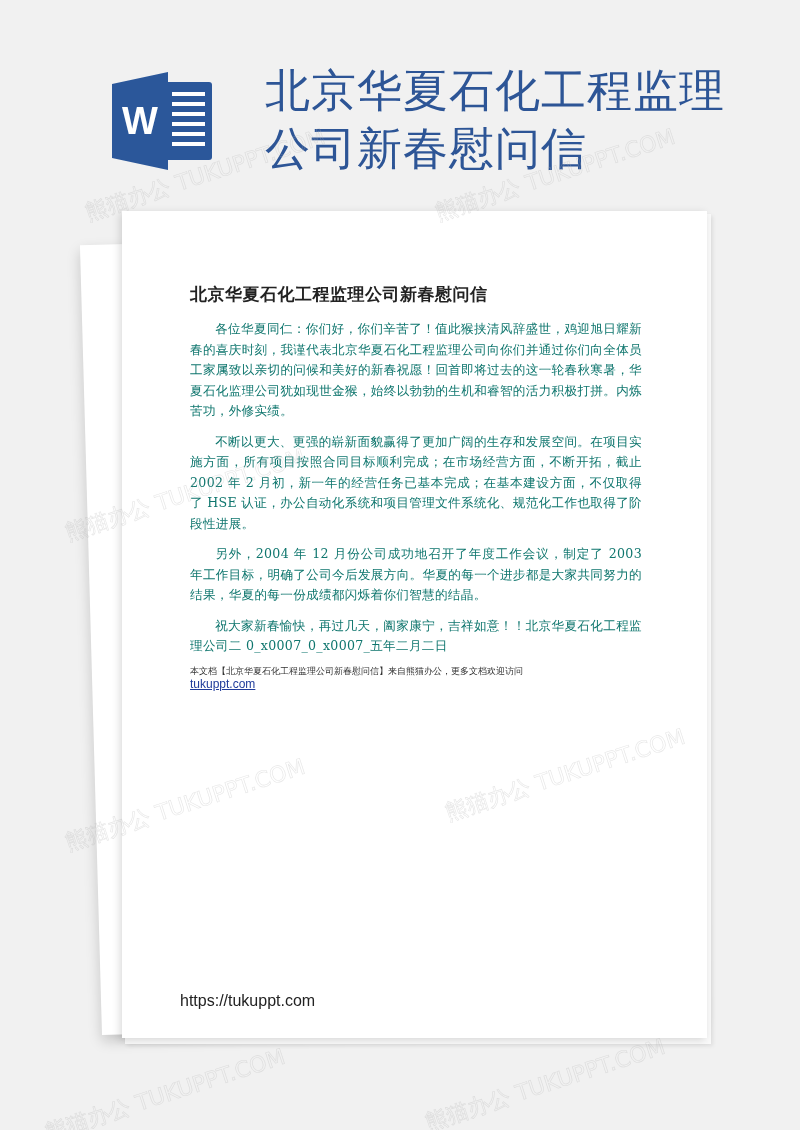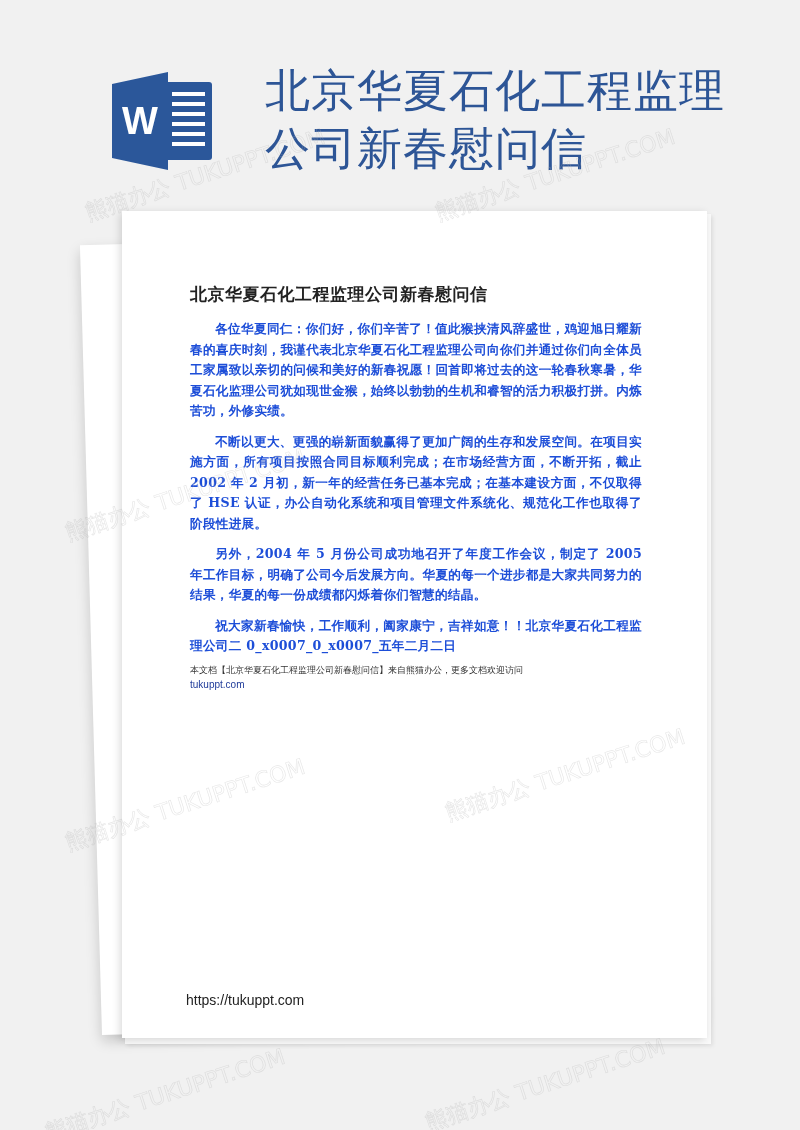--- a/index.html
+++ b/index.html
@@ -28,34 +28,34 @@
       position: absolute; left: 122px; top: 211px; width: 585px; height: 827px;
       background: #fff; box-shadow: -2px 2px 8px rgba(0,0,0,0.15);
     }
     .doc-title {
       position: absolute; left: 68px; top: 72px;
       font-family: "DejaVu Sans", sans-serif; font-size: 17px; font-weight: bold;
       color: #222; letter-spacing: 0.5px;
     }
     .doc-body { position: absolute; left: 68px; top: 108px; width: 452px; }
     .para {
-      font-size: 12.6px; line-height: 20.5px; color: #1d4ed8; text-indent: 2em;
-      margin: 0 0 10px 0; text-align: justify; letter-spacing: 0.3px; font-weight: bold;
+      font-size: 12.6px; line-height: 20.5px; color: #0f766e; text-indent: 2em;
+      margin: 0 0 10px 0; text-align: justify; letter-spacing: 0.3px;
     }
     .source-line {
-      font-family: Liberation Mono, monospace; font-size: 9px; color: #333;
+      font-family: Liberation Sans, sans-serif; font-size: 9px; color: #333;
       line-height: 13px; margin-top: -2px;
     }
     .source-link {
-      font-family: "Liberation Sans", sans-serif; font-size: 10px;
-      color: #1f3b9a; display: block; line-height: 13px;
+      font-family: "Liberation Sans", sans-serif; font-size: 12px;
+      color: #1f3b9a; text-decoration: underline; display: block; line-height: 13px;
     }
     .footer-url {
-      position: absolute; left: 64px; top: 781px;
-      font-family: "Liberation Sans", sans-serif; font-size: 14px; color: #222;
+      position: absolute; left: 58px; top: 781px;
+      font-family: "Liberation Sans", sans-serif; font-size: 16px; color: #222;
     }
     .watermark {
       position: absolute; font-family: "DejaVu Sans", sans-serif; font-size: 22px;
       color: transparent; -webkit-text-stroke: 0.6px rgba(180,180,180,0.35);
       transform: rotate(-18deg); white-space: nowrap; pointer-events: none;
     }
   </style>
 </head>
 <body>
 
@@ -79,22 +79,22 @@
 </div>
 
 <div class="page-back"></div>
 <div class="page-back2"></div>
 
 <div class="page">
   <div class="doc-title">北京华夏石化工程监理公司新春慰问信</div>
   <div class="doc-body">
     <p class="para">各位华夏同仁：你们好，你们辛苦了！值此猴挟清风辞盛世，鸡迎旭日耀新春的喜庆时刻，我谨代表北京华夏石化工程监理公司向你们并通过你们向全体员工家属致以亲切的问候和美好的新春祝愿！回首即将过去的这一轮春秋寒暑，华夏石化监理公司犹如现世金猴，始终以勃勃的生机和睿智的活力积极打拼。内炼苦功，外修实绩。</p>
     <p class="para">不断以更大、更强的崭新面貌赢得了更加广阔的生存和发展空间。在项目实施方面，所有项目按照合同目标顺利完成；在市场经营方面，不断开拓，截止 2002 年 2 月初，新一年的经营任务已基本完成；在基本建设方面，不仅取得了 HSE 认证，办公自动化系统和项目管理文件系统化、规范化工作也取得了阶段性进展。</p>
-    <p class="para">另外，2004 年 5 月份公司成功地召开了年度工作会议，制定了 2005 年工作目标，明确了公司今后发展方向。华夏的每一个进步都是大家共同努力的结果，华夏的每一份成绩都闪烁着你们智慧的结晶。</p>
-    <p class="para">祝大家新春愉快，工作顺利，阖家康宁，吉祥如意！！北京华夏石化工程监理公司二 0_x0007_0_x0007_五年二月二日</p>
+    <p class="para">另外，2004 年 12 月份公司成功地召开了年度工作会议，制定了 2003 年工作目标，明确了公司今后发展方向。华夏的每一个进步都是大家共同努力的结果，华夏的每一份成绩都闪烁着你们智慧的结晶。</p>
+    <p class="para">祝大家新春愉快，再过几天，阖家康宁，吉祥如意！！北京华夏石化工程监理公司二 0_x0007_0_x0007_五年二月二日</p>
     <div class="source-line">本文档【北京华夏石化工程监理公司新春慰问信】来自熊猫办公，更多文档欢迎访问</div>
     <a class="source-link">tukuppt.com</a>
   </div>
   <div class="footer-url">https://tukuppt.com</div>
 </div>
 
 <div class="watermark" style="left:80px; top:160px;">熊猫办公 TUKUPPT.COM</div>
 <div class="watermark" style="left:430px; top:160px;">熊猫办公 TUKUPPT.COM</div>
 <div class="watermark" style="left:60px; top:480px;">熊猫办公 TUKUPPT.COM</div>
 <div class="watermark" style="left:60px; top:790px;">熊猫办公 TUKUPPT.COM</div>

